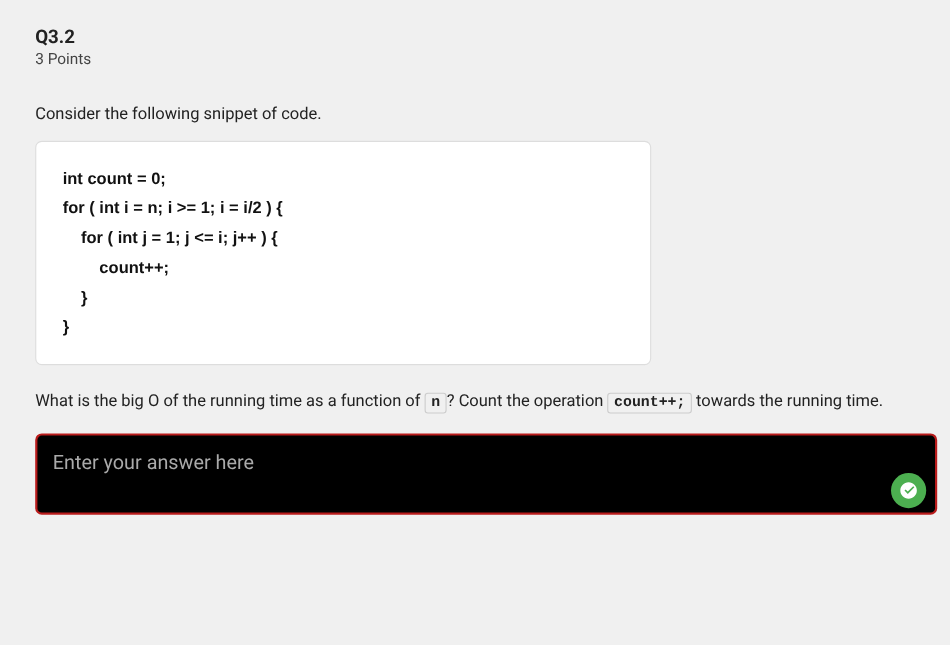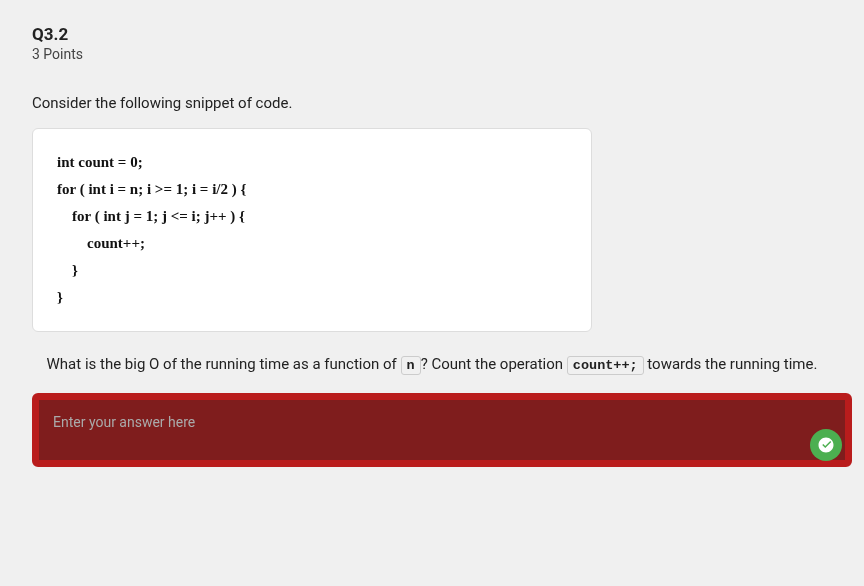--- a/index.html
+++ b/index.html
@@ -40,60 +40,59 @@
     .code-block {
       background-color: #ffffff;
       border: 1px solid #ddd;
       border-radius: 6px;
       padding: 20px 24px;
       margin-bottom: 20px;
       width: 560px;
     }
 
     .code-block pre {
-      font-family: Liberation Serif, serif;
+      font-family: Liberation Sans, sans-serif;
       font-size: 15px;
       font-weight: 700;
       line-height: 1.8;
       color: #111;
       white-space: pre;
     }
 
     .question-text {
       font-size: 15px;
       color: #222;
       margin-bottom: 16px;
       line-height: 1.6;
       max-width: 820px;
-      text-align: center;
     }
 
     .inline-code {
       font-family: 'Courier New', Courier, monospace;
       font-size: 13.5px;
       background-color: #f0f0f0;
       border: 1px solid #ccc;
       border-radius: 3px;
       padding: 1px 5px;
       font-weight: 600;
     }
 
     .answer-area {
       position: relative;
       width: 820px;
     }
 
     .answer-input {
       width: 100%;
       min-height: 56px;
-      border: 7px solid #b91c1c;
+      border: 2px solid #b91c1c;
       border-radius: 6px;
-      background-color: #7f1d1d;
+      background-color: #000000;
       padding: 14px 50px 14px 14px;
-      font-size: 14px;
+      font-size: 18px;
       color: #aaa;
       resize: none;
       outline: none;
       font-family: -apple-system, BlinkMacSystemFont, 'Segoe UI', Roboto, sans-serif;
     }
 
     .answer-input::placeholder {
       color: #aaa;
     }
 

